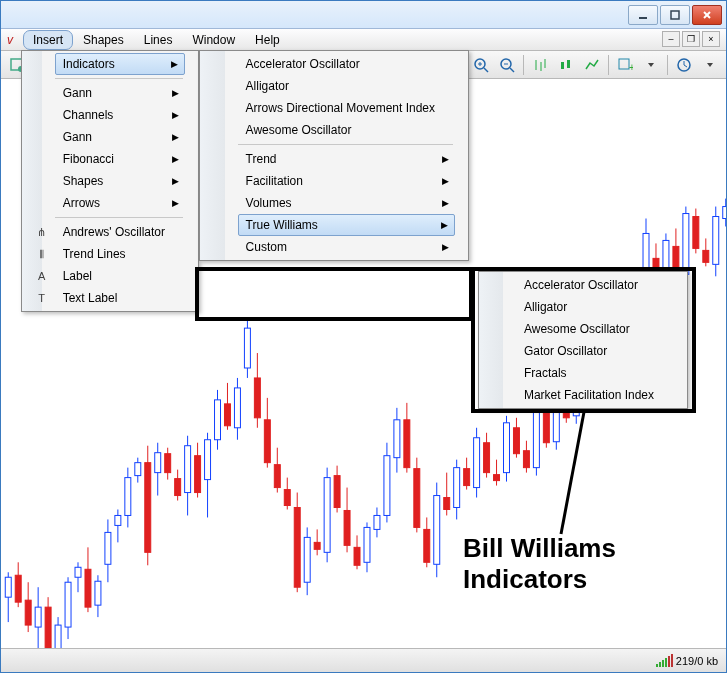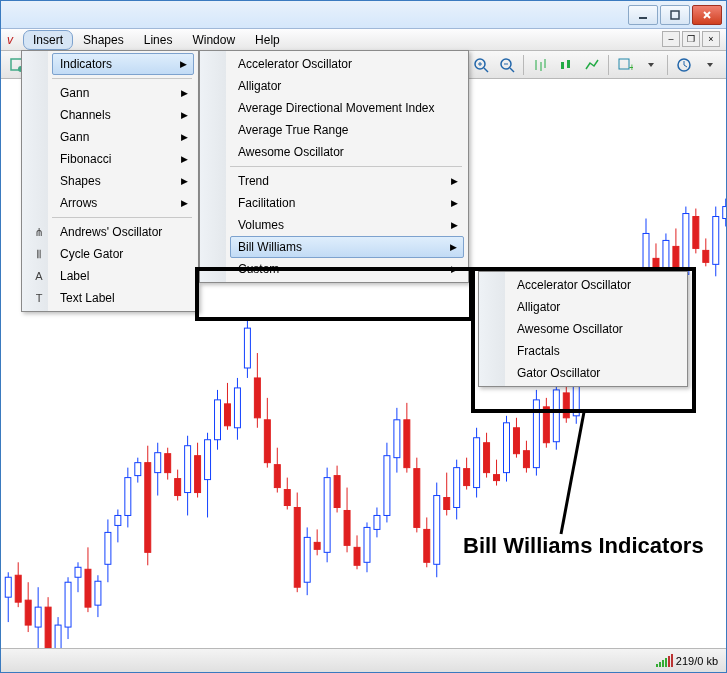--- a/index.html
+++ b/index.html
@@ -26,35 +26,35 @@
 
   .chart-area { position: absolute; top: 78px; left: 0; right: 0; bottom: 24px; background: #fff; overflow: hidden; }
   .chart-svg { width: 100%; height: 100%; }
   
   .status-bar { position: absolute; bottom: 0; left: 0; right: 0; height: 24px; background: linear-gradient(to bottom, #f4f4f4, #e0e0e0); border-top: 1px solid #b8b8b8; display: flex; align-items: center; justify-content: flex-end; padding: 4px 8px; font-size: 11px; }
   .status-bars svg { display: block; }
 
   
   .dropdown { position: absolute; background: #f4f4f4; border: 1px solid #8a8a8a; box-shadow: 2px 2px 4px rgba(0,0,0,0.25); z-index: 100; display: flex; }
   .dd-icon-col { width: 26px; background: linear-gradient(to right, #eef2f6, #e4e8ec); }
-  .dd-body { flex: 1; padding: 2px 4px; }
+  .dd-body { flex: 1; padding: 2px 13px; }
   .dd-row { height: 22px; display: flex; align-items: center; padding: 0 20px 0 8px; cursor: pointer; white-space: nowrap; position: relative; }
   .dd-row.highlight { background: linear-gradient(to bottom, #dfeefc, #c2dbf5); border: 1px solid #7da2ce; border-radius: 2px; padding-left: 7px; padding-right: 19px; }
   .dd-row .arrow { position: absolute; right: 6px; font-size: 9px; }
   .dd-sep { height: 1px; background: #c8c8c8; margin: 3px 2px 3px 0; }
   .dd-icon { position: absolute; left: -22px; width: 18px; display:flex; justify-content:center; font-size:11px; color:#404040; }
 
   .dropdown.lvl1 { top: 49px; left: 20px; width: 178px; }
   .dropdown.lvl2 { top: 49px; left: 198px; width: 270px; }
   .dropdown.lvl3 { top: 270px; left: 477px; width: 210px; }
 
   .annotation-box1 { position: absolute; top: 266px; left: 194px; width: 278px; height: 54px; border: 4px solid #000; z-index: 200; pointer-events: none; }
   .annotation-box2 { position: absolute; top: 266px; left: 470px; width: 225px; height: 146px; border: 4px solid #000; z-index: 200; pointer-events: none; }
   .annotation-line { position: absolute; z-index: 200; pointer-events: none; }
-  .annotation-text { position: absolute; top: 532px; left: 462px; font-size: 22px; font-weight: bold; font-family: Arial, sans-serif; z-index: 200; pointer-events: none; }
+  .annotation-text { position: absolute; top: 532px; left: 462px; font-size: 26px; font-weight: bold; font-family: Arial, sans-serif; z-index: 200; pointer-events: none; }
 </style>
 </head>
 <body>
 
 <div class="window-frame">
 
   <div class="title-bar">
     <div class="win-btn">
         <svg viewBox="0 0 12 12">
           <line x1="2" y1="9" x2="10" y2="9" stroke="#345" stroke-width="2"></line>
@@ -339,21 +339,21 @@
           <span>Arrows</span>
           <span class="arrow">▶</span>
         </div>
       <div class="dd-sep"></div>
       <div class="dd-row">
           <span class="dd-icon">⋔</span>
           <span>Andrews' Oscillator</span>
         </div>
       <div class="dd-row">
           <span class="dd-icon">⦀</span>
-          <span>Cycle Gator</span>
+          <span>Trend Lines</span>
         </div>
       <div class="dd-row">
           <span class="dd-icon">A</span>
           <span>Label</span>
         </div>
       <div class="dd-row">
           <span class="dd-icon">T</span>
           <span>Text Label</span>
         </div>
     </div>
@@ -362,43 +362,40 @@
   <div class="dropdown lvl2">
     <div class="dd-icon-col"></div>
     <div class="dd-body">
       <div class="dd-row">
           <span>Accelerator Oscillator</span>
         </div>
       <div class="dd-row">
           <span>Alligator</span>
         </div>
       <div class="dd-row">
-          <span>Average Directional Movement Index</span>
-        </div>
-      <div class="dd-row">
-          <span>Average True Range</span>
+          <span>Arrows Directional Movement Index</span>
         </div>
       <div class="dd-row">
           <span>Awesome Oscillator</span>
         </div>
       <div class="dd-sep"></div>
       <div class="dd-row">
           <span>Trend</span>
           <span class="arrow">▶</span>
         </div>
       <div class="dd-row">
           <span>Facilitation</span>
           <span class="arrow">▶</span>
         </div>
       <div class="dd-row">
           <span>Volumes</span>
           <span class="arrow">▶</span>
         </div>
       <div class="dd-row highlight">
-          <span>Bill Williams</span>
+          <span>True Williams</span>
           <span class="arrow">▶</span>
         </div>
       <div class="dd-row">
           <span>Custom</span>
           <span class="arrow">▶</span>
         </div>
     </div>
   </div>
 
   <div class="dropdown lvl3">
@@ -407,24 +404,27 @@
       <div class="dd-row">
           <span>Accelerator Oscillator</span>
         </div>
       <div class="dd-row">
           <span>Alligator</span>
         </div>
       <div class="dd-row">
           <span>Awesome Oscillator</span>
         </div>
       <div class="dd-row">
+          <span>Gator Oscillator</span>
+        </div>
+      <div class="dd-row">
           <span>Fractals</span>
         </div>
       <div class="dd-row">
-          <span>Gator Oscillator</span>
+          <span>Market Facilitation Index</span>
         </div>
     </div>
   </div>
 
   <div class="annotation-box1"></div>
   <div class="annotation-box2"></div>
   <svg class="annotation-line" style="top:408px;left:555px" width="40" height="130">
     <line x1="28" y1="3" x2="5" y2="125" stroke="#000" stroke-width="3"></line>
   </svg>
   <div class="annotation-text">Bill Williams Indicators</div>

